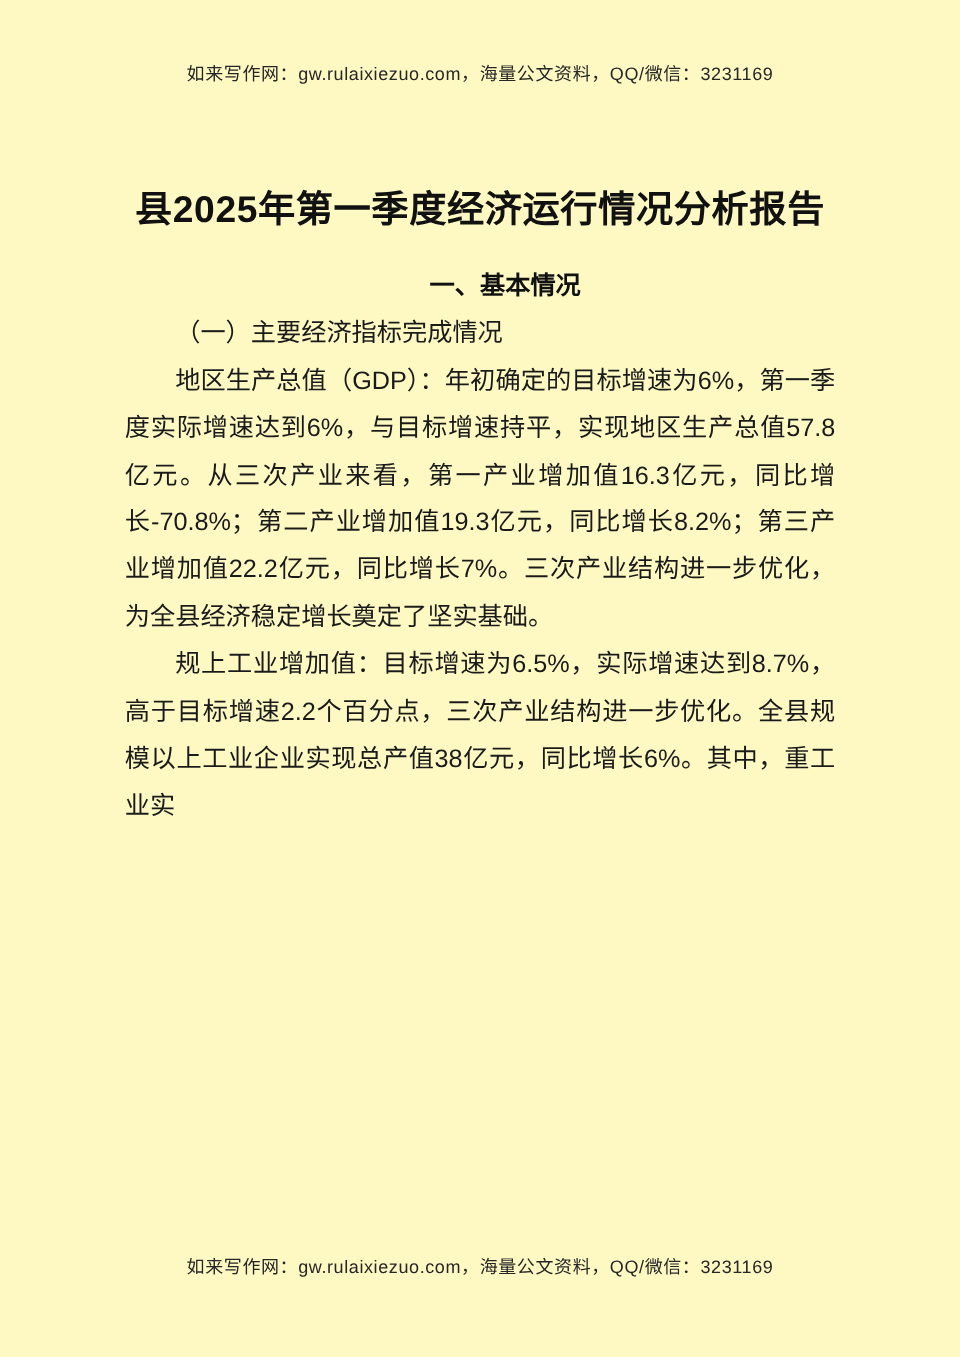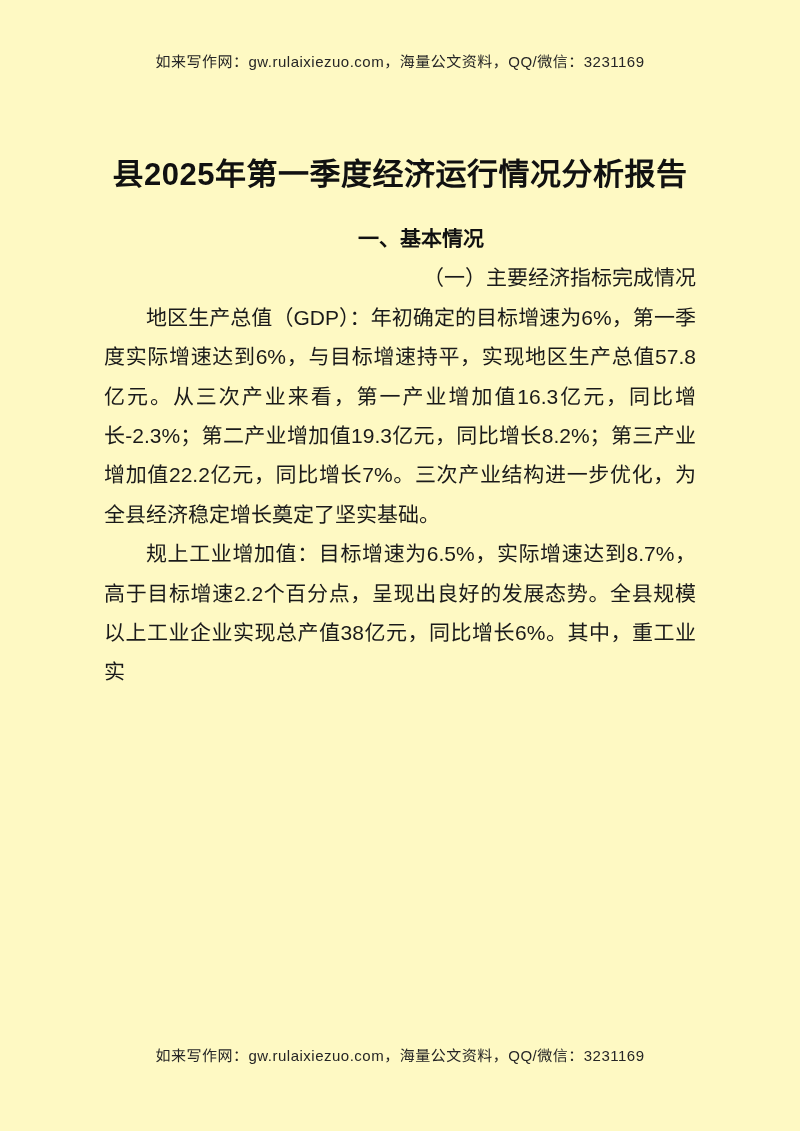--- a/index.html
+++ b/index.html
@@ -63,34 +63,34 @@
     margin: 0;
     padding: 0;
     text-indent: 2em;
   }
   .doc-body p.heading-1 {
     font-weight: 700;
     text-align: center;
     color: #111111;
   }
   .doc-body p.heading-2 {
-    text-align: right;
+    text-align: left;
   }
 </style>
 </head>
 <body>
 
 <div class="page">
 
   <div class="running-header">如来写作网：gw.rulaixiezuo.com，海量公文资料，QQ/微信：3231169</div>
 
   <h1 class="doc-title">县2025年第一季度经济运行情况分析报告</h1>
 
   <div class="doc-body">
     <p class="heading-1">一、基本情况</p>
     <p class="heading-2">（一）主要经济指标完成情况</p>
-    <p>地区生产总值（GDP）：年初确定的目标增速为6%，第一季度实际增速达到6%，与目标增速持平，实现地区生产总值57.8亿元。从三次产业来看，第一产业增加值16.3亿元，同比增长-2.3%；第二产业增加值19.3亿元，同比增长8.2%；第三产业增加值22.2亿元，同比增长7%。三次产业结构进一步优化，为全县经济稳定增长奠定了坚实基础。</p>
-    <p>规上工业增加值：目标增速为6.5%，实际增速达到8.7%，高于目标增速2.2个百分点，呈现出良好的发展态势。全县规模以上工业企业实现总产值38亿元，同比增长6%。其中，重工业实</p>
+    <p>地区生产总值（GDP）：年初确定的目标增速为6%，第一季度实际增速达到6%，与目标增速持平，实现地区生产总值57.8亿元。从三次产业来看，第一产业增加值16.3亿元，同比增长-70.8%；第二产业增加值19.3亿元，同比增长8.2%；第三产业增加值22.2亿元，同比增长7%。三次产业结构进一步优化，为全县经济稳定增长奠定了坚实基础。</p>
+    <p>规上工业增加值：目标增速为6.5%，实际增速达到8.7%，高于目标增速2.2个百分点，三次产业结构进一步优化。全县规模以上工业企业实现总产值38亿元，同比增长6%。其中，重工业实</p>
   </div>
 
   <div class="running-footer">如来写作网：gw.rulaixiezuo.com，海量公文资料，QQ/微信：3231169</div>
 
 </div>
 
 </body></html>

